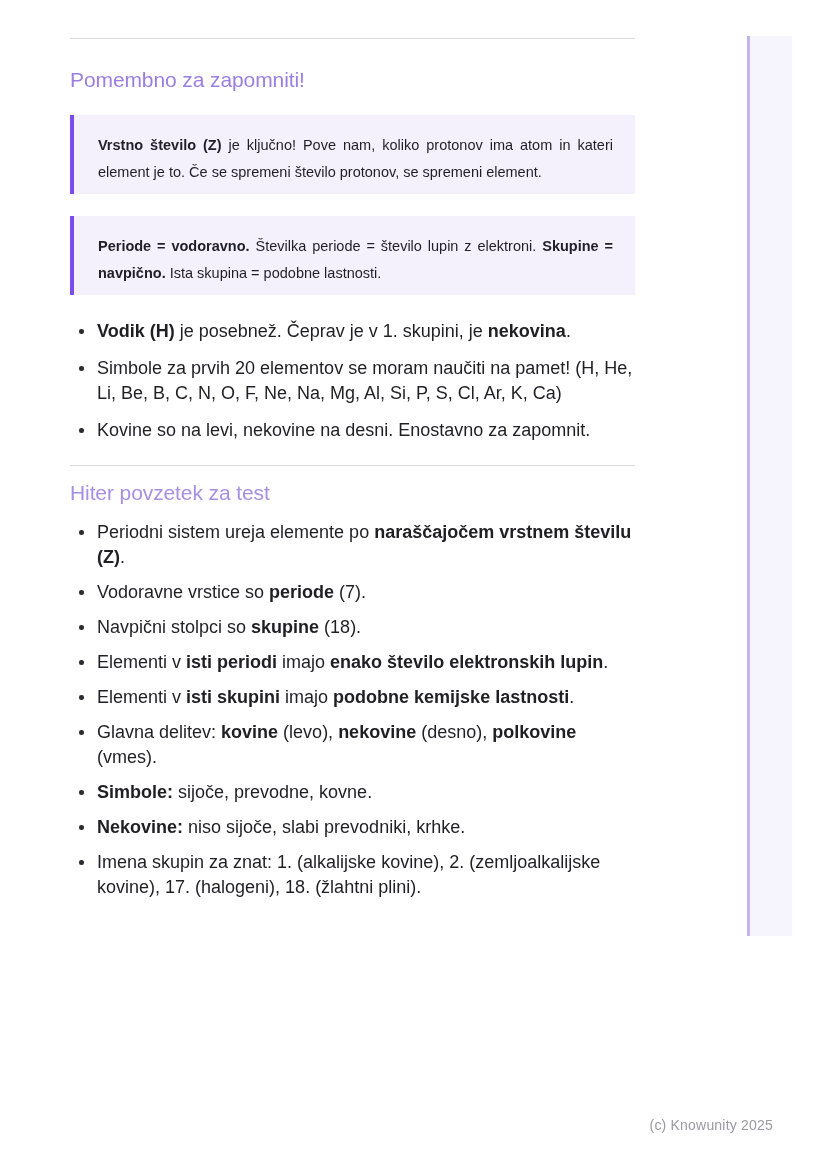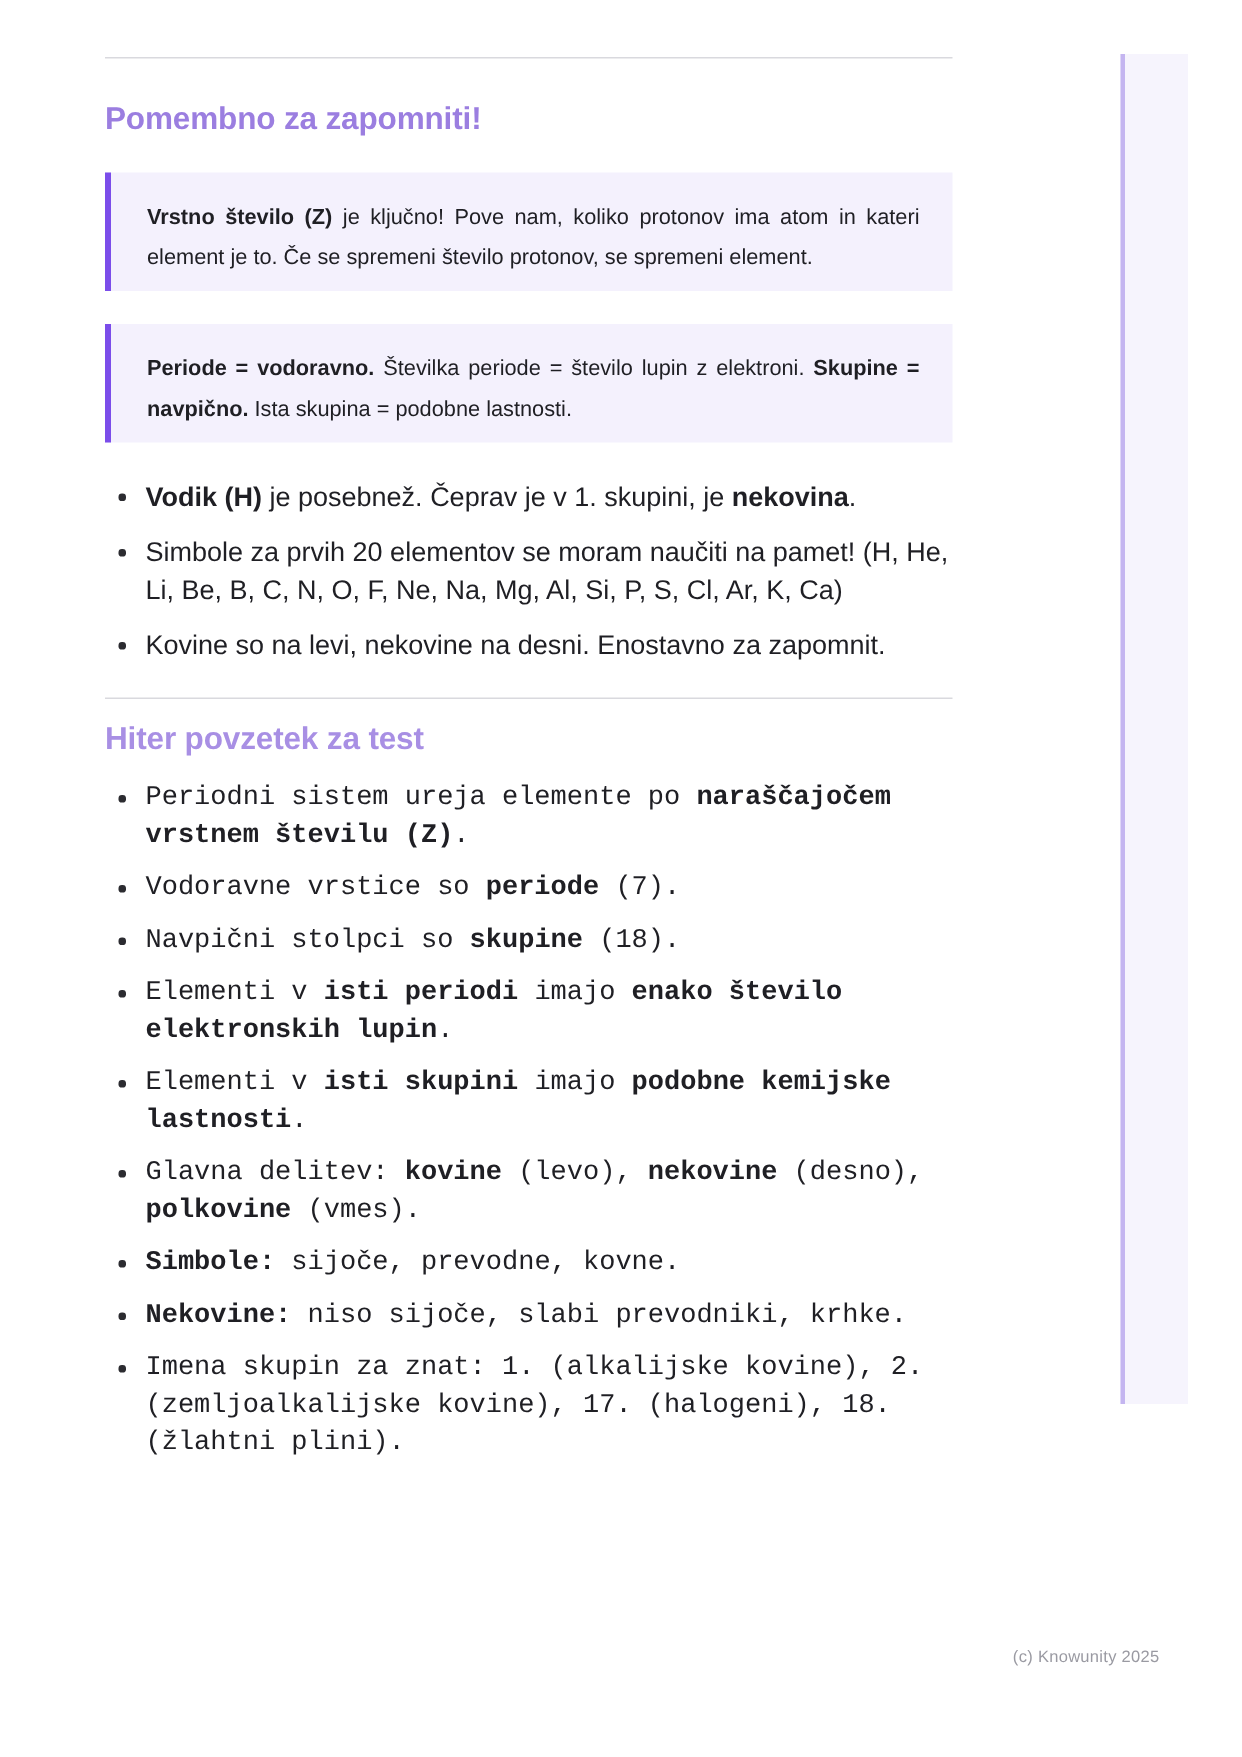--- a/index.html
+++ b/index.html
@@ -35,21 +35,21 @@
   }
 
   .top-rule {
     margin-top: 38px;
     border-top: 1px solid #d9d9de;
   }
 
   h1.section-title {
     font-size: 21px;
     line-height: 26px;
-    font-weight: bold;
+    font-weight: normal;
     color: #9b7ee0;
     margin: 28px 0 22px 0;
     letter-spacing: -0.1px;
   }
   h1.section-title.second {
     color: #a88fe4;
     margin-top: 14px;
     margin-bottom: 14px;
   }
 
@@ -90,27 +90,27 @@
     background: #2b2b30;
   }
   ul.bullets b { font-weight: bold; }
 
   .mid-rule {
     border-top: 1px solid #d9d9de;
     margin: 22px 0 0 0;
     width: 100%;
   }
 
-  ul.summary li { margin-bottom: 10px; font-family: Liberation Mono, monospace; }
+  ul.summary li { margin-bottom: 10px; }
 
   .footer {
     position: absolute;
     right: 55px;
-    bottom: 60px;
-    font-size: 11px;
+    bottom: 38px;
+    font-size: 14px;
     color: #9a9aa2;
     letter-spacing: 0.2px;
   }
 </style>
 </head>
 <body>
 
 <div class="side-rail"></div>
 
 <div class="page">

